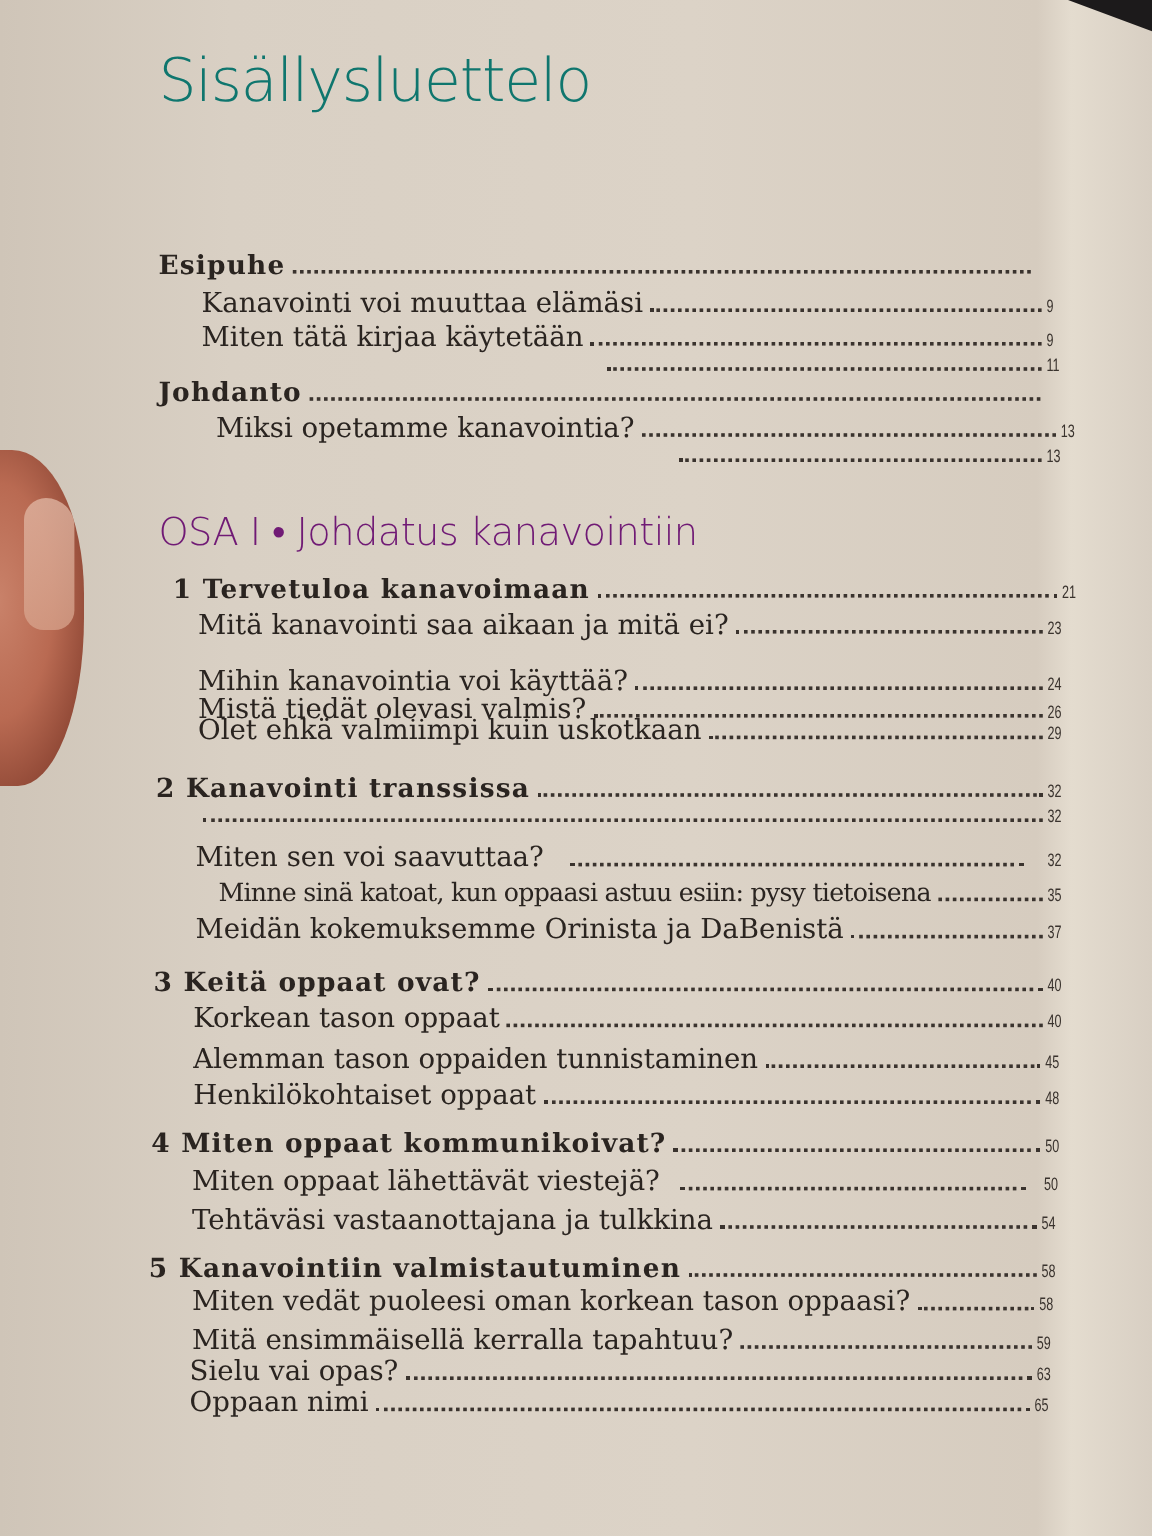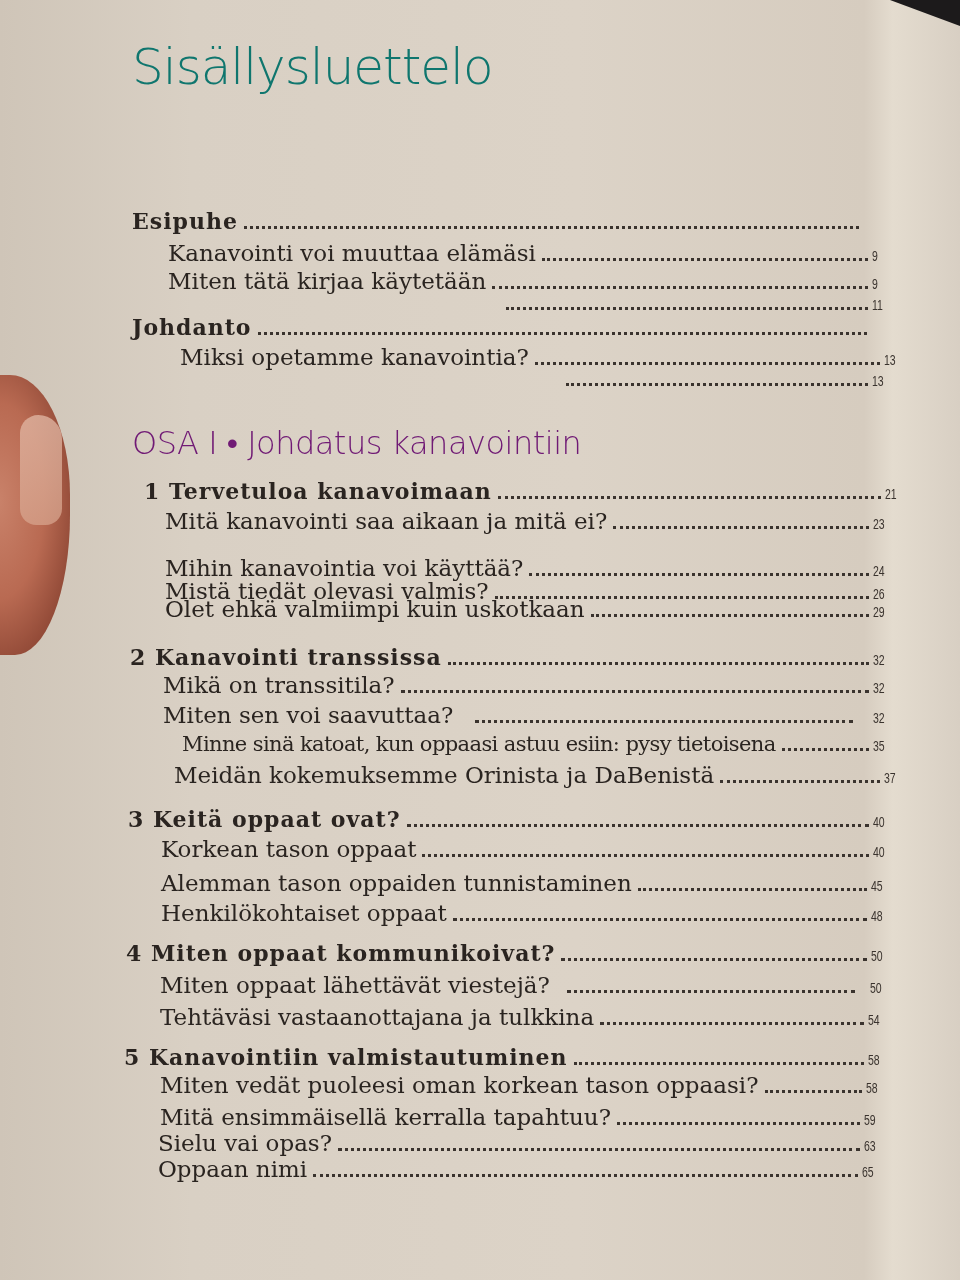--- a/index.html
+++ b/index.html
@@ -117,35 +117,34 @@
   <span class="dots"></span>
   <span class="page">29</span>
 </div>
 
 <div class="row head" style="left:130px; top:644px; width:757px;">
   <span class="label">2 Kanavointi transsissa</span>
   <span class="dots"></span>
   <span class="page">32</span>
 </div>
 <div class="row" style="left:163px; top:672px; width:724px;">
-  <span class="label">Mikä on transsitila?</span>
   <span class="dots"></span>
   <span class="page">32</span>
 </div>
 <div class="row" style="left:163px; top:702px; width:724px;gap:16px;">
   <span class="label">Miten sen voi saavuttaa?</span>
   <span class="dots"></span>
   <span class="page">32</span>
 </div>
 <div class="row" style="left:163px; top:732px; width:724px;">
   <span class="label" style="font-size:21px; letter-spacing:-0.6px;margin-left:19px;">Minne sinä katoat, kun oppaasi astuu esiin: pysy tietoisena</span>
   <span class="dots"></span>
   <span class="page">35</span>
 </div>
-<div class="row" style="left:174px; top:762px; width:724px;">
+<div class="row" style="left:163px; top:762px; width:724px;">
   <span class="label">Meidän kokemuksemme Orinista ja DaBenistä</span>
   <span class="dots"></span>
   <span class="page">37</span>
 </div>
 
 <div class="row head" style="left:128px; top:806px; width:759px;">
   <span class="label">3 Keitä oppaat ovat?</span>
   <span class="dots"></span>
   <span class="page">40</span>
 </div>

